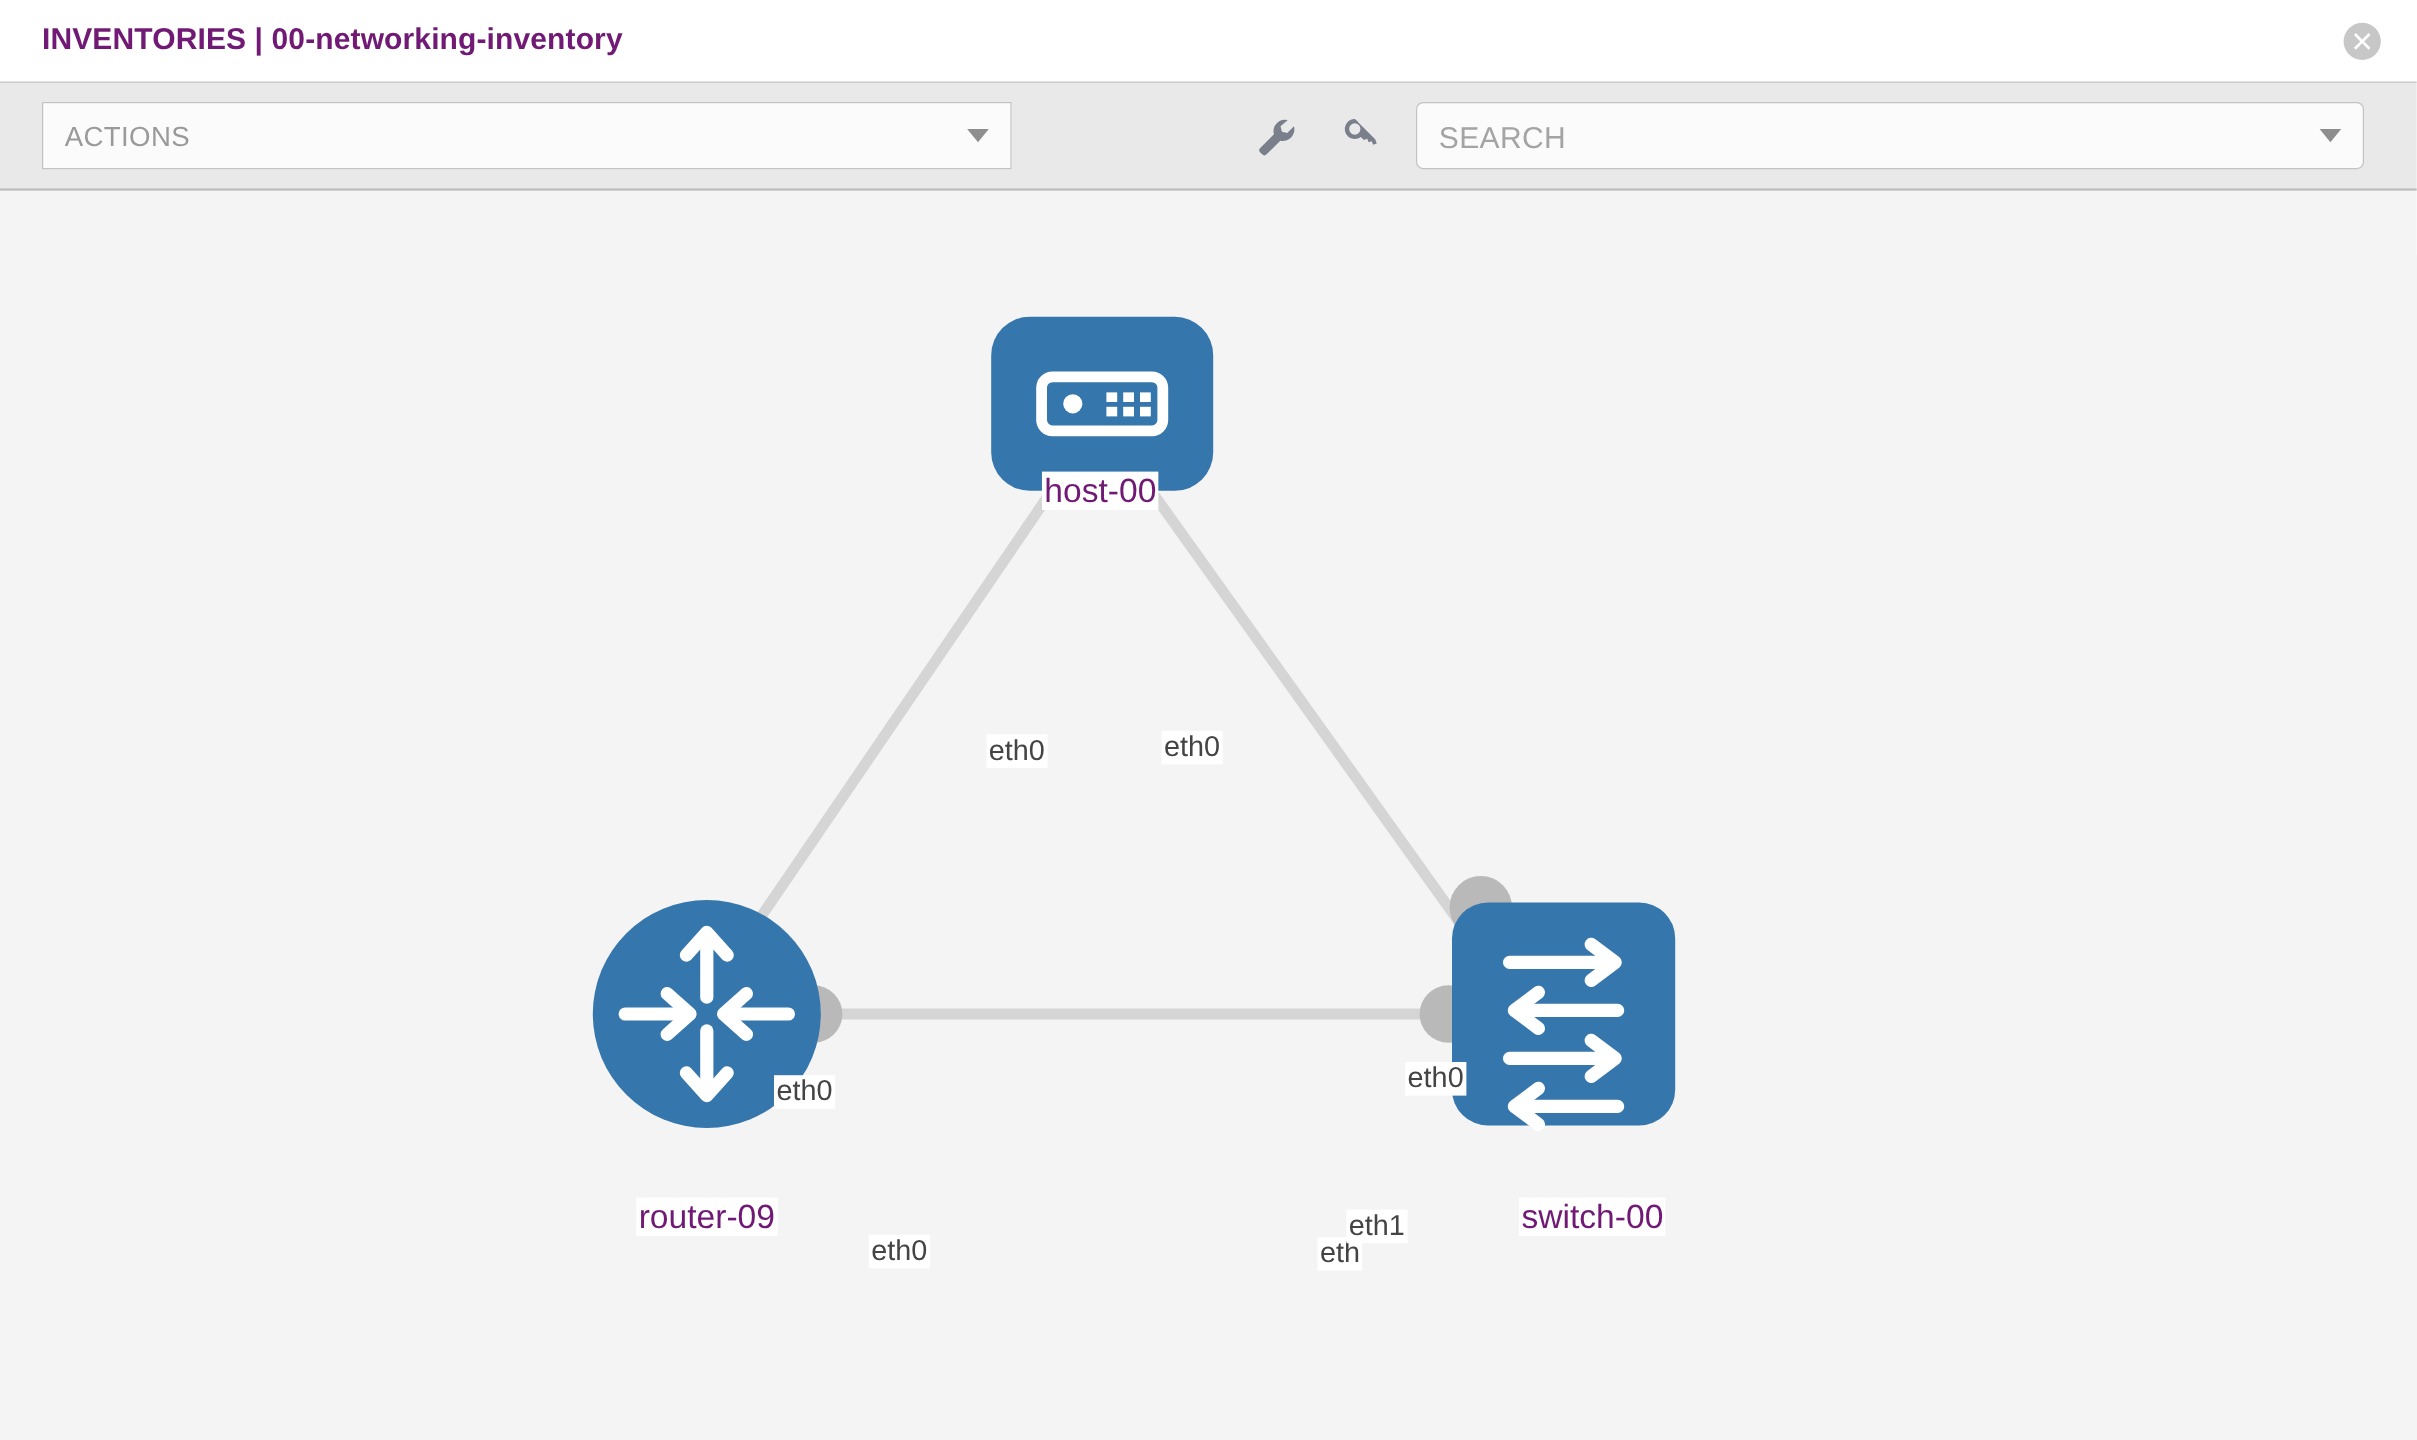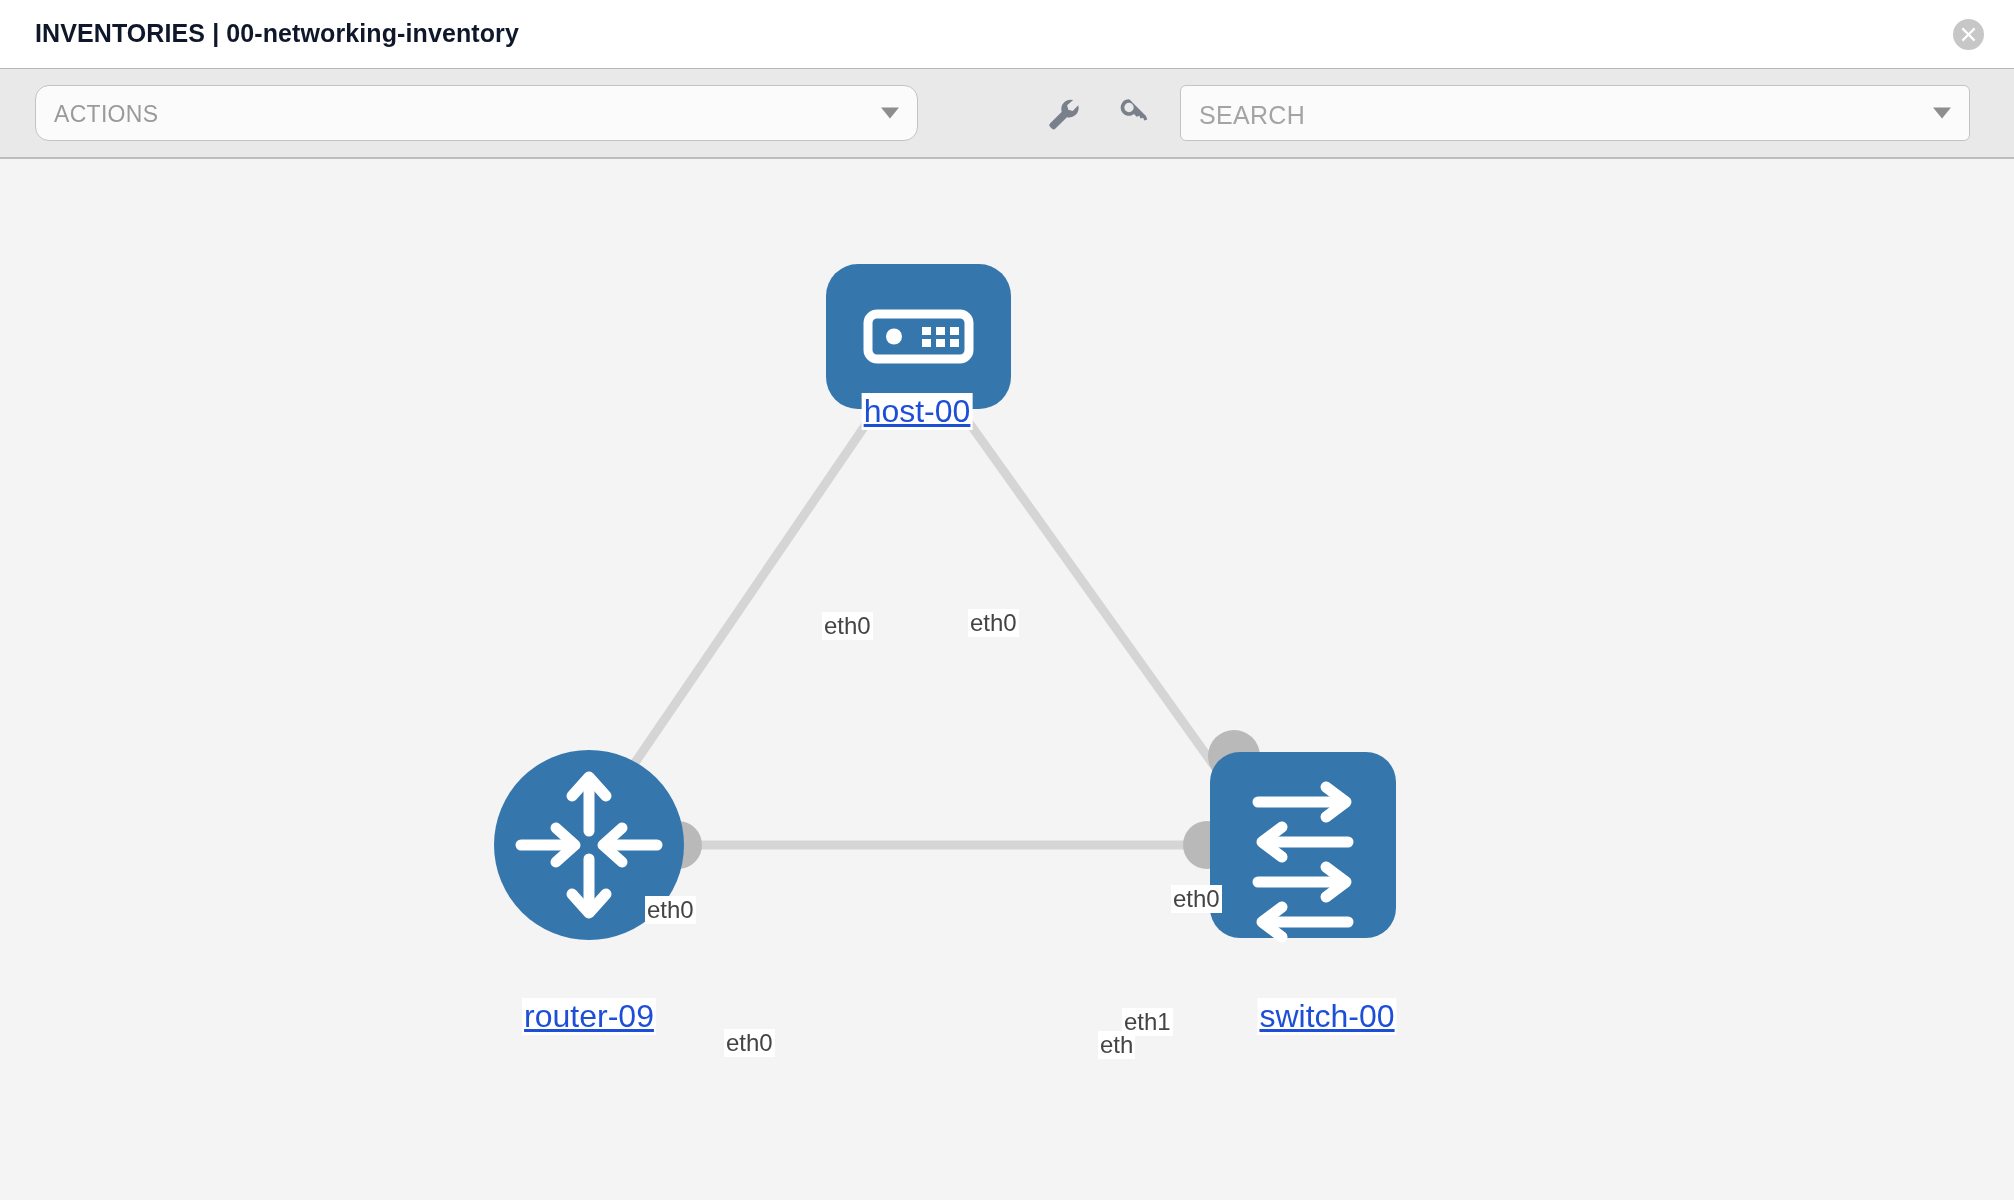--- a/index.html
+++ b/index.html
@@ -28,21 +28,21 @@
     background: #ffffff;
     border-bottom: 1px solid #b7b7b7;
     box-sizing: border-box;
   }
   .header-title {
     position: absolute;
     left: 35px;
     top: 19px;
     font-size: 25px;
     font-weight: bold;
-    color: #0f172a;
+    color: #701a75;
     letter-spacing: 0.1px;
     white-space: nowrap;
   }
   .close-button {
     position: absolute;
     right: 30px;
     top: 19px;
     width: 31px;
     height: 31px;
     border-radius: 50%;
@@ -58,25 +58,25 @@
     width: 2014px;
     height: 90px;
     background: #e9e9e9;
     border-bottom: 2px solid #bdbdbd;
     box-sizing: border-box;
   }
   .actions-select {
     position: absolute;
     left: 35px;
     top: 16px;
-    width: 883px;
+    width: 808px;
     height: 56px;
     background: #fbfbfb;
     border: 1px solid #c3c3c3;
-    border-radius: 14px;
+    border-radius: 0;
     box-sizing: border-box;
     cursor: pointer;
   }
   .actions-select .label {
     position: absolute;
     left: 18px;
     top: 15px;
     font-size: 23px;
     color: #9a9a9a;
     letter-spacing: 0.3px;
@@ -133,27 +133,26 @@
   }
   #topology-svg {
     position: absolute;
     left: 0; top: 0;
     width: 2014px;
     height: 1041px;
   }
 
   .node-label {
     position: absolute;
-    font-size: 32px;
-    color: #1d4ed8;
+    font-size: 28px;
+    color: #701a75;
     background: #ffffff;
     white-space: nowrap;
     padding: 0 2px;
     transform: translateX(-50%);
-    text-decoration: underline;
   }
   .iface-label {
     position: absolute;
     font-size: 24px;
     color: #444444;
     background: #ffffff;
     white-space: nowrap;
     padding: 0 2px;
   }
 </style>

